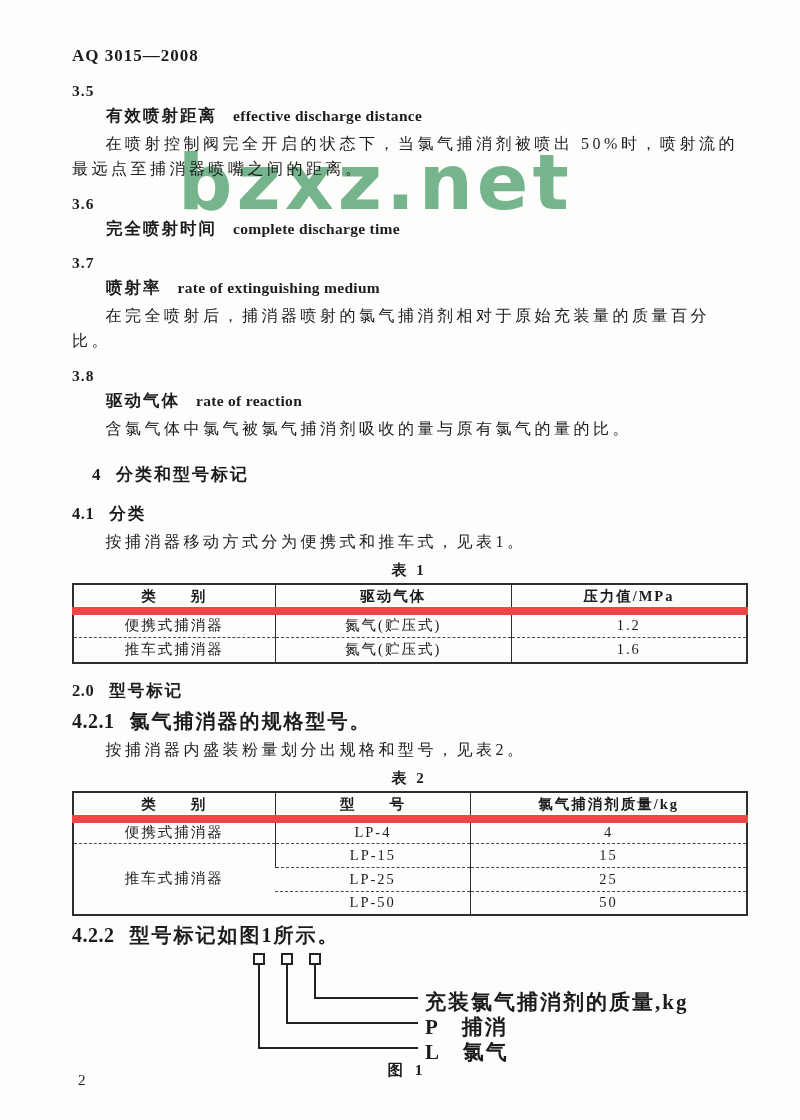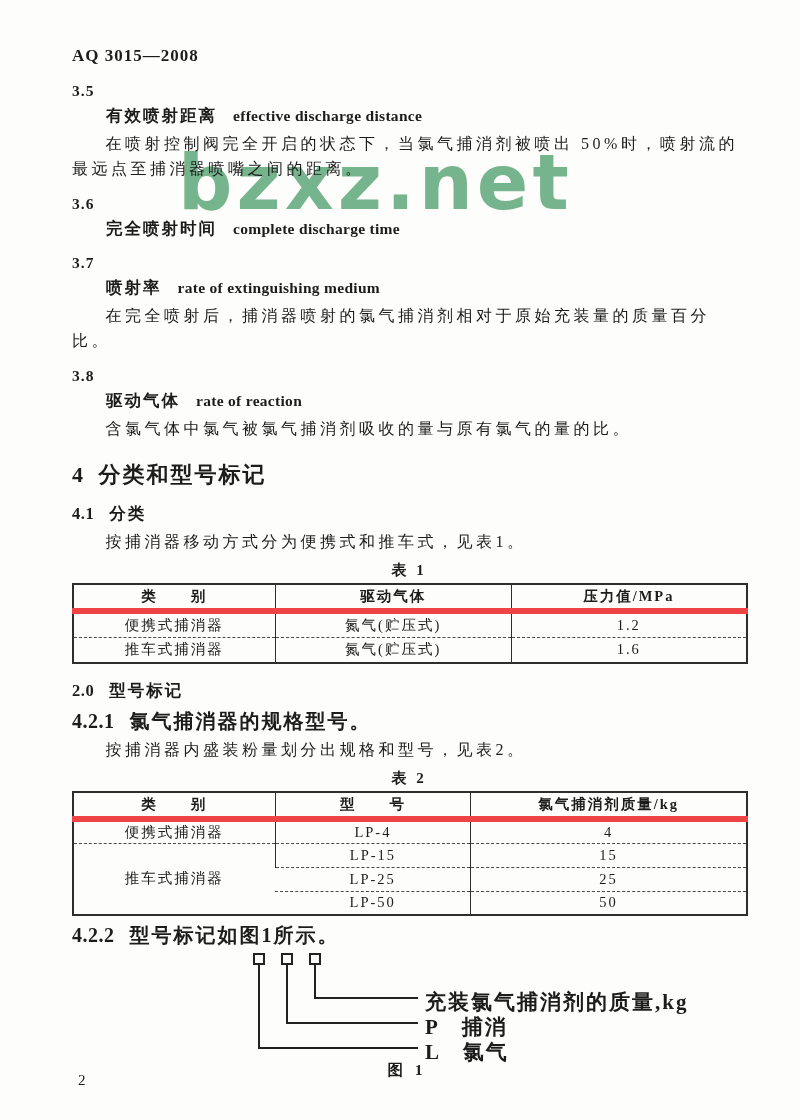--- a/index.html
+++ b/index.html
@@ -14,29 +14,29 @@
   .content { position:relative; z-index:1; padding:46px 54px 0 72px; }
 
   .std-no { font-weight:700; font-size:17px; letter-spacing:1px; height:22px; }
 
   .cnum { margin-top:14px; font-weight:600; font-size:15.5px; letter-spacing:1px; line-height:18px; }
   .thead { margin:5px 0 0 34px; line-height:22px; }
   .thead .zh { font-weight:700; font-size:16.5px; letter-spacing:2px;text-align:center; }
   .thead .en { font-weight:700; font-size:15.5px; letter-spacing:.3px; margin-left:16px; }
   .bp { margin:4px 0 0; font-size:16px; letter-spacing:3.5px; line-height:25px; text-indent:2.1em; }
 
-  .h4 { margin-top:22px; font-weight:700; font-size:22px; letter-spacing:2px; line-height:24px; }
+  .h4 { margin-top:22px; font-weight:700; font-size:17px; letter-spacing:2px; line-height:24px;margin-left:20px; }
   .h4 .num, .h41 .num, .h421 .num { margin-right:15px; letter-spacing:.5px; }
   .h41 { margin-top:15px; font-weight:700; font-size:16.5px; letter-spacing:2px; line-height:23px; }
   .h421 { margin-top:8px; font-weight:700; font-size:20px; letter-spacing:2px; line-height:23px; }
 
   .tcap { margin-top:6px; text-align:center; font-weight:700; font-size:15px; letter-spacing:3px; line-height:20px; }
   table { margin-top:3px; width:676px; border-collapse:collapse; border:2px solid #2e2e2e; table-layout:fixed; }
   th, td { text-align:center; vertical-align:middle; font-size:14.5px; letter-spacing:2px; }
-  th { height:27px; font-weight:600; border-bottom:6px solid #ef4444; }
+  th { height:27px; font-weight:600; border-bottom:8px solid #ef4444; }
   td { height:26px; }
   .t2 td { height:24px; }
   th + th, td + td { border-left:1.5px solid #2e2e2e; }
   tbody tr + tr td { border-top:1px dashed #4a4a4a; }
   .c1-1{width:30%} .c1-2{width:35%} .c1-3{width:35%}
   .c2-1{width:30%} .c2-2{width:29%} .c2-3{width:41%}
 
   .figure { position:relative; margin-top:6px; height:126px; }
   .fbox { position:absolute; top:0; width:12px; height:12px; border:2px solid #222; background:#fdfdfb; }
   .b1{left:181px} .b2{left:209px} .b3{left:237px}

